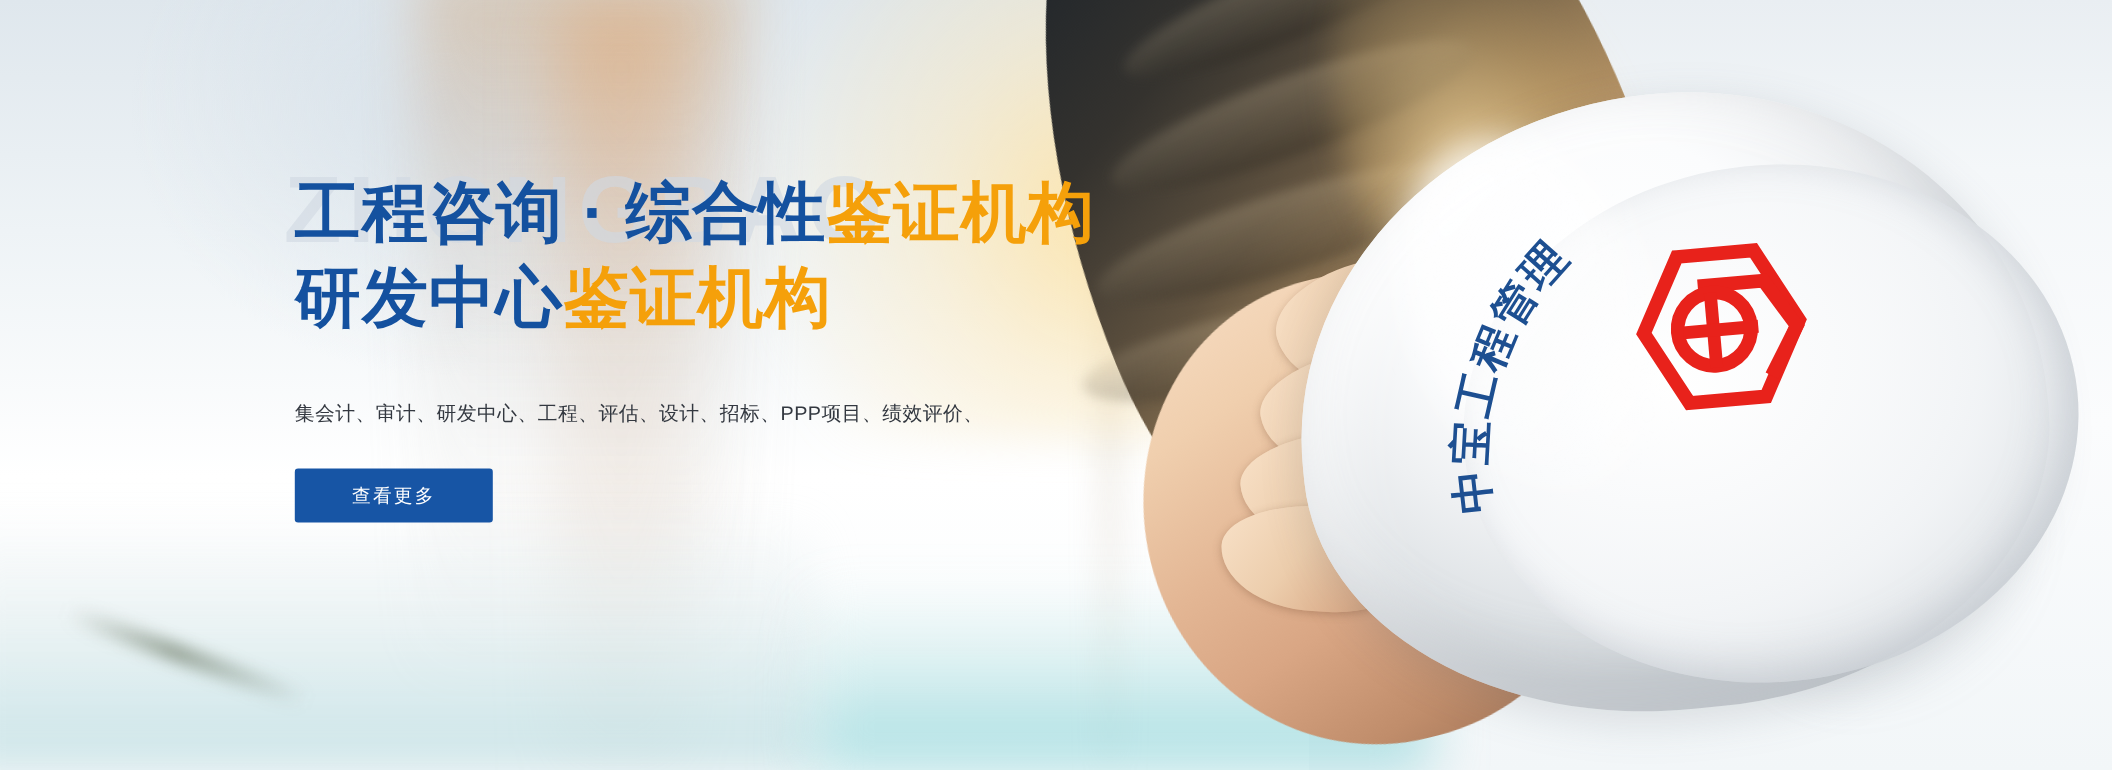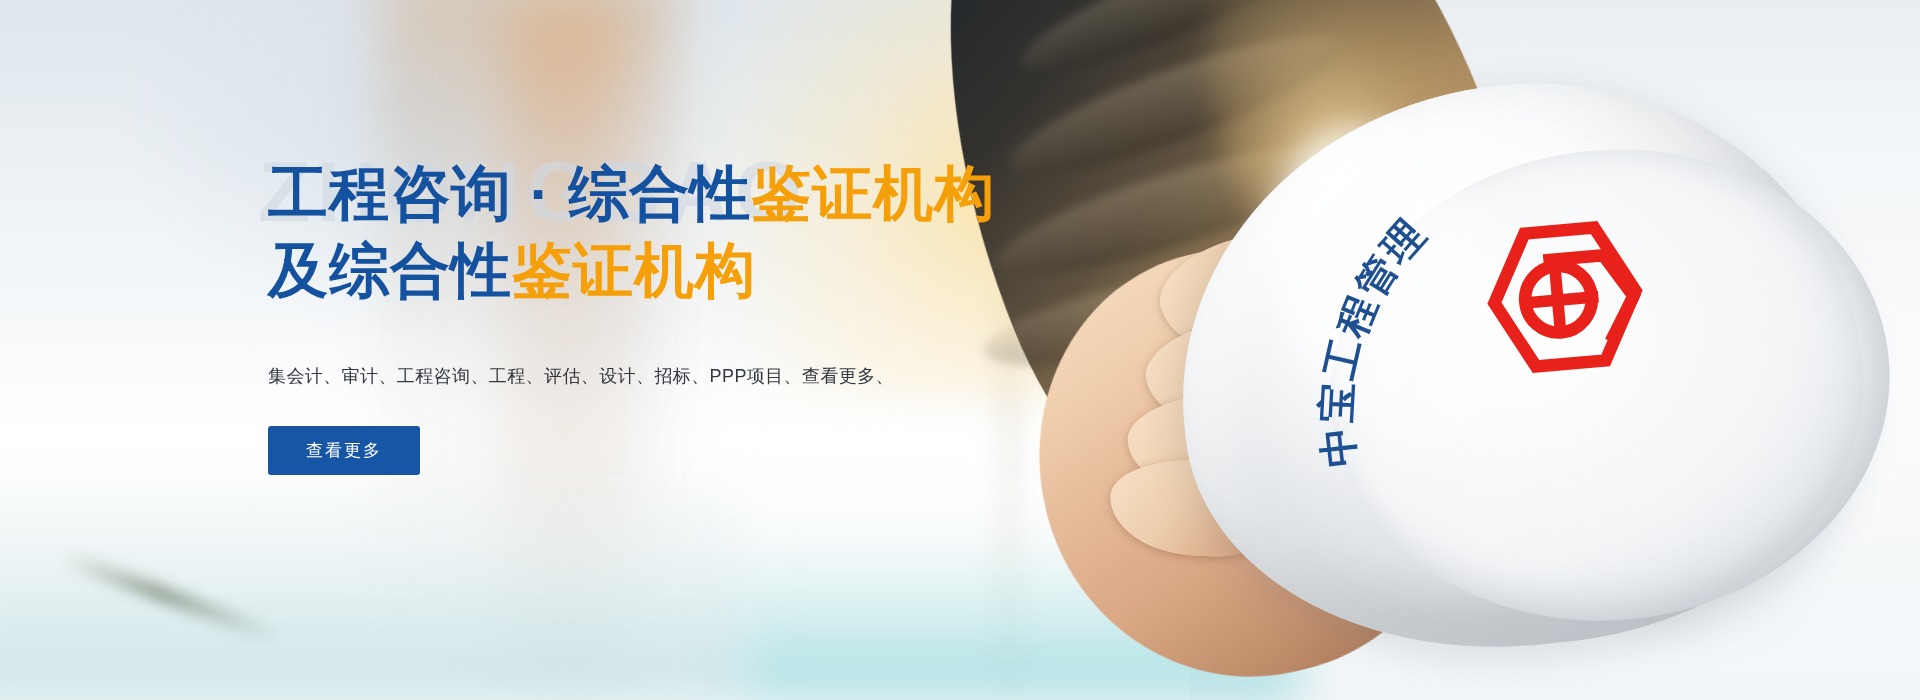--- a/index.html
+++ b/index.html
@@ -277,21 +277,21 @@
     line-height: 2.45;
     color: #333840;
     letter-spacing: 0.4px;
   }
   .desc-line { display: block; white-space: nowrap; }
 
   .cta {
     position: relative;
     display: inline-block;
     margin-top: 28px;
-    padding: 13px 38px;
+    padding: 13px 52px;
     background: #1755a5;
     color: #ffffff;
     font-size: 17px;
     letter-spacing: 2px;
     border: none;
     border-radius: 3px;
     cursor: pointer;
     font-family: inherit;
   }
 </style>
@@ -364,23 +364,23 @@
 
   <div class="copy">
 
     <div class="watermark">ZHONGBAO</div>
 
     <h1 class="headline">
       <span class="headline-line">
         <span>工程咨询 · 综合性</span><span class="accent">鉴证机构</span>
       </span>
       <span class="headline-line">
-        <span>及综合性</span><span class="accent">鉴证机构</span>
+        <span>研发中心</span><span class="accent">鉴证机构</span>
       </span>
     </h1>
 
     <div class="desc">
-      <span class="desc-line">集会计、审计、工程咨询、工程、评估、设计、招标、PPP项目、查看更多、</span>
+      <span class="desc-line">集会计、审计、研发中心、工程、评估、设计、招标、PPP项目、绩效评价、</span>
     </div>
 
     <button class="cta">查看更多</button>
   </div>
 </div>
 
 </body></html>

